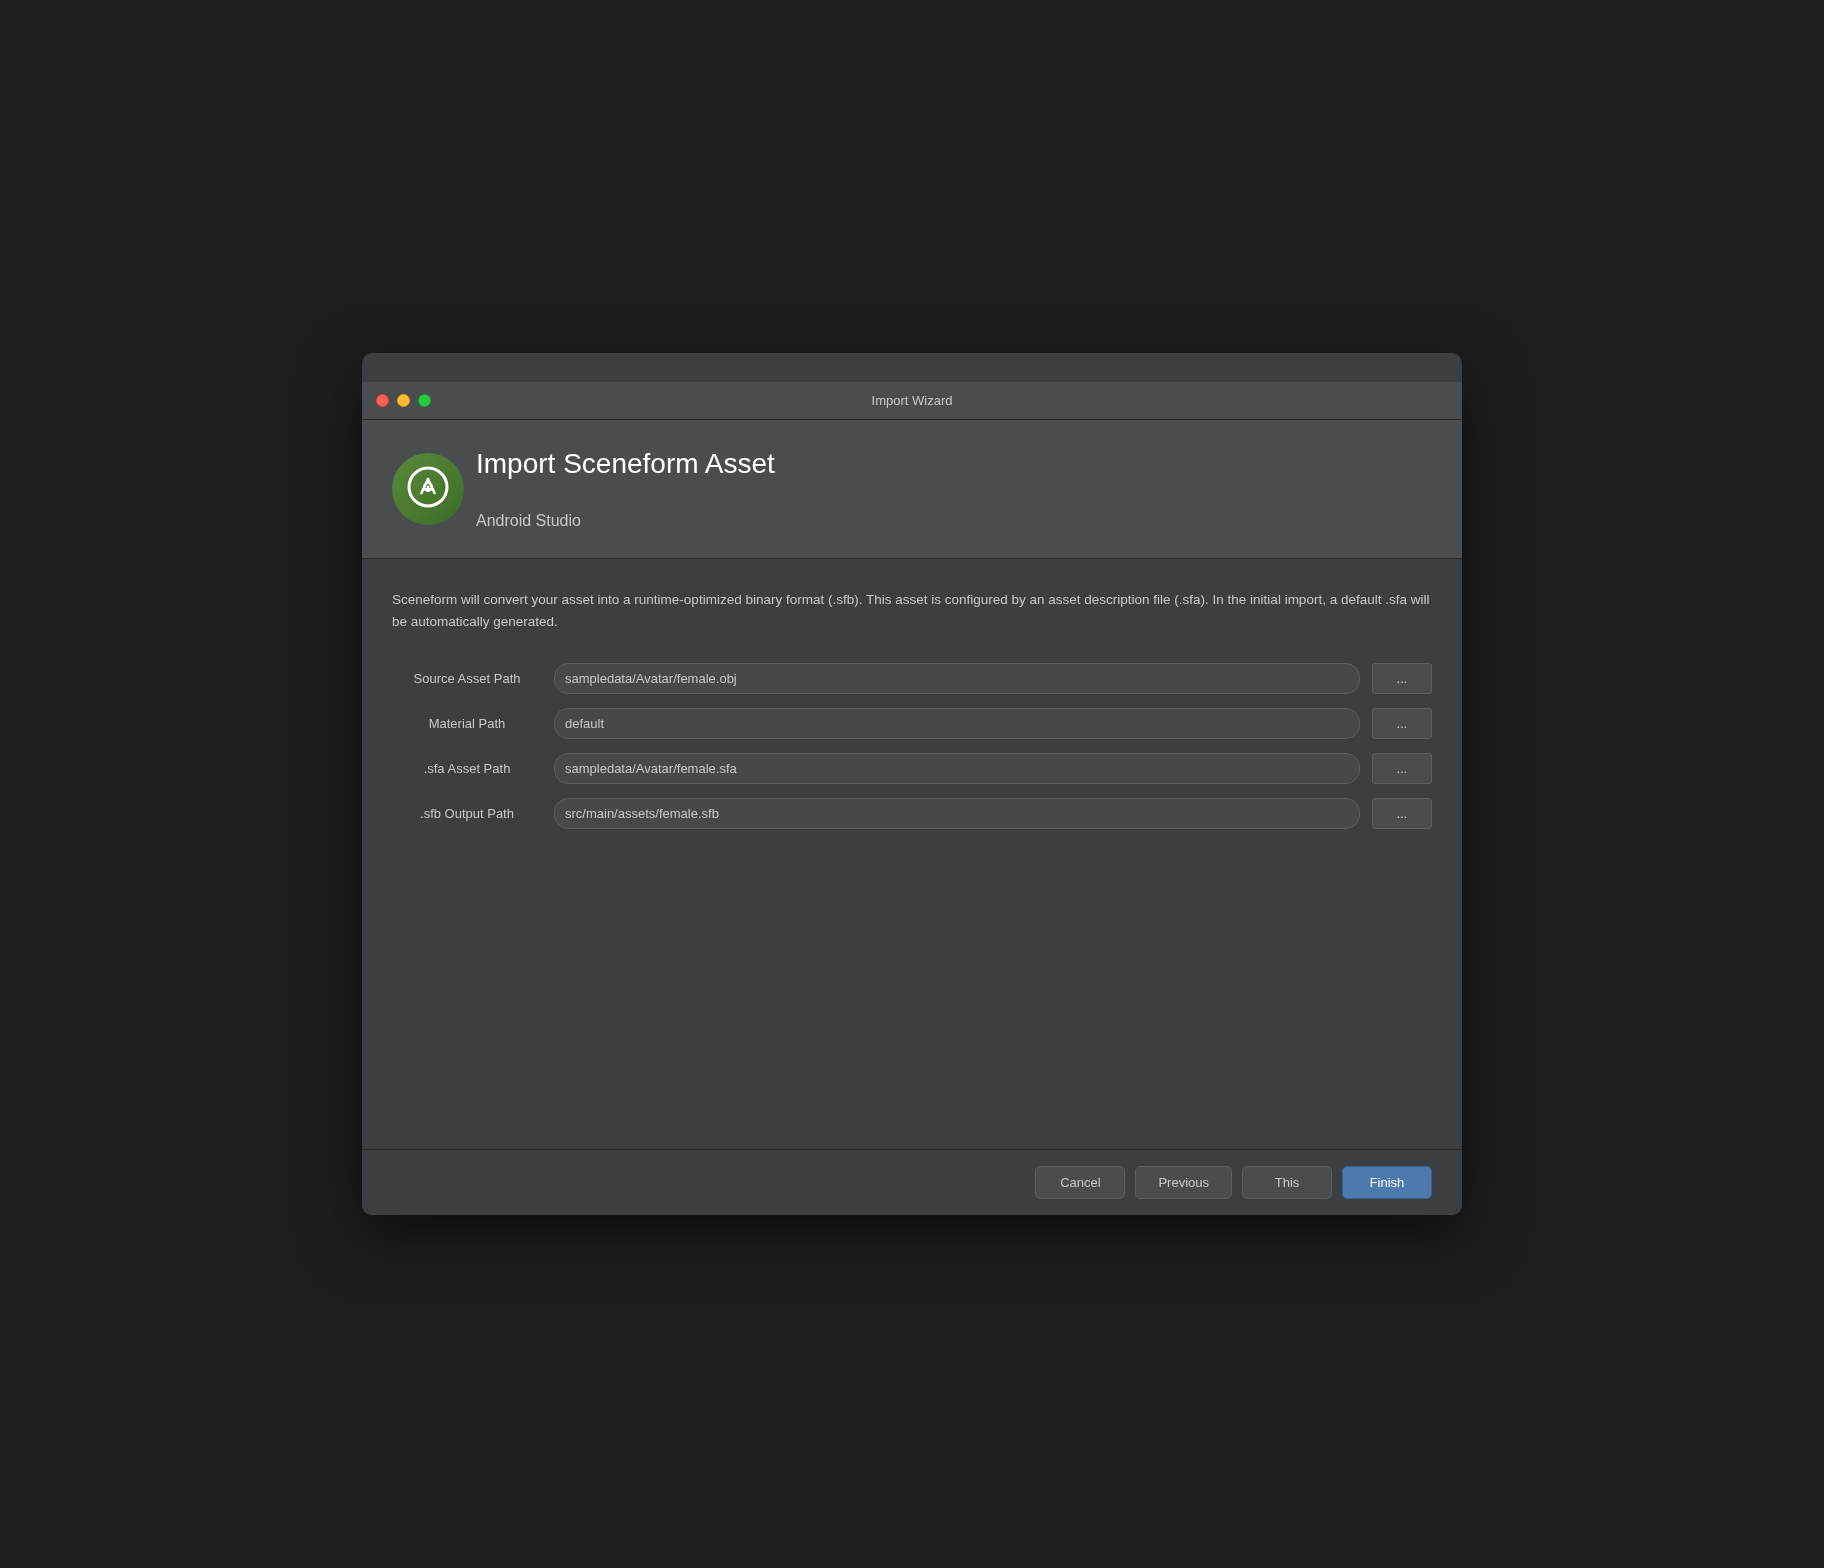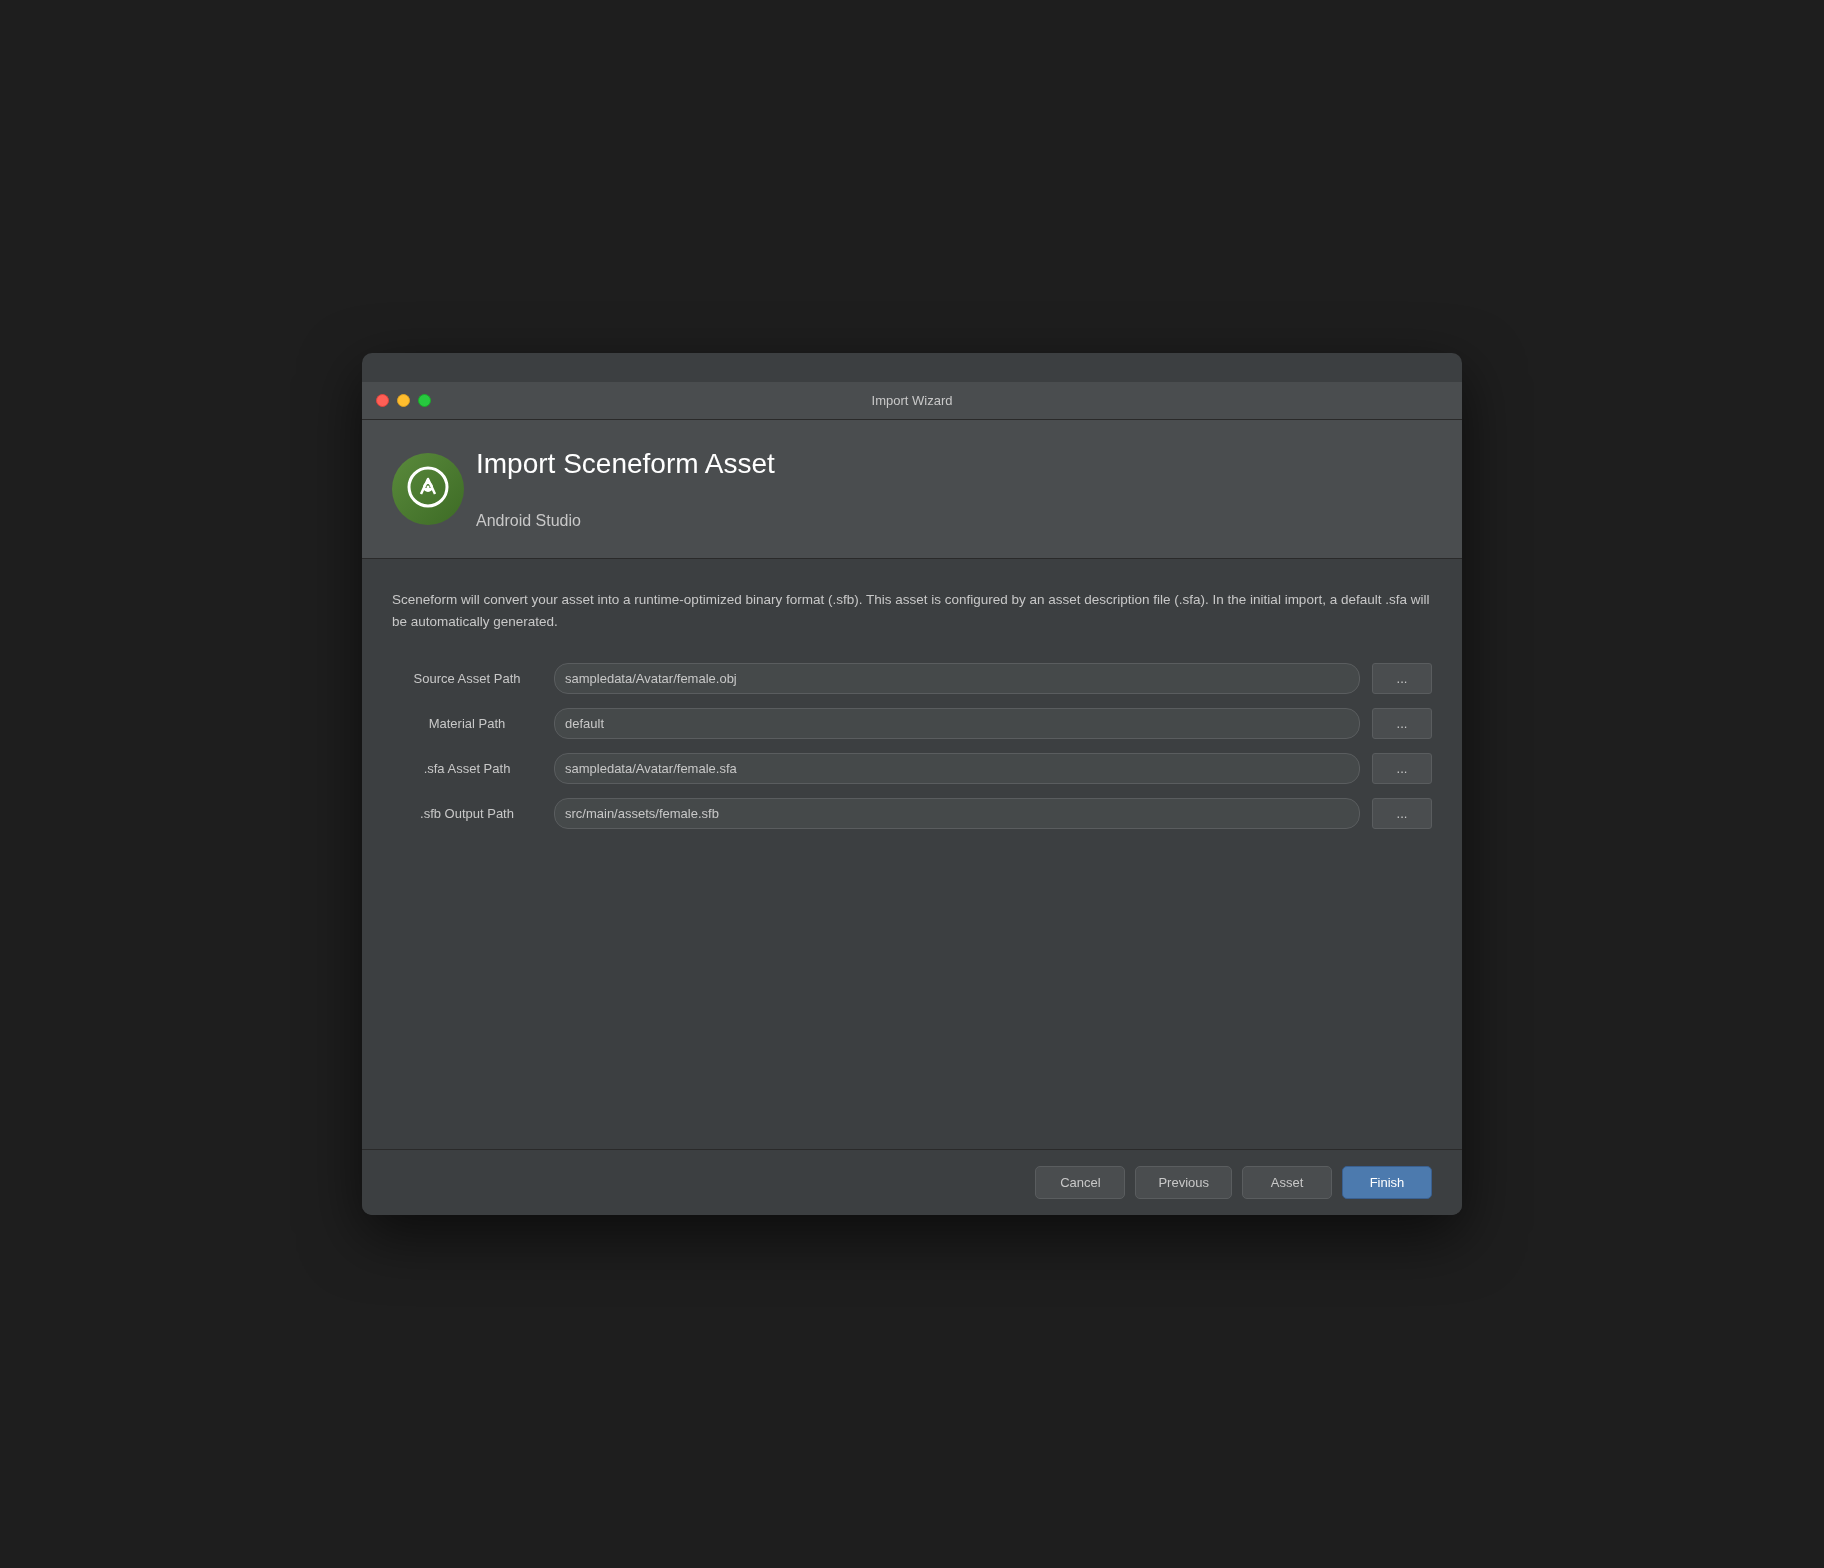--- a/index.html
+++ b/index.html
@@ -262,16 +262,16 @@
         <button class="browse-button">...</button>
       </div>
 
 
     </div>
   </div>
 
   <div class="footer">
     <button class="footer-button">Cancel</button>
     <button class="footer-button">Previous</button>
-    <button class="footer-button">Asset</button>
+    <button class="footer-button">This</button>
     <button class="footer-button primary">Finish</button>
   </div>
 </div>
 
 </body></html>

